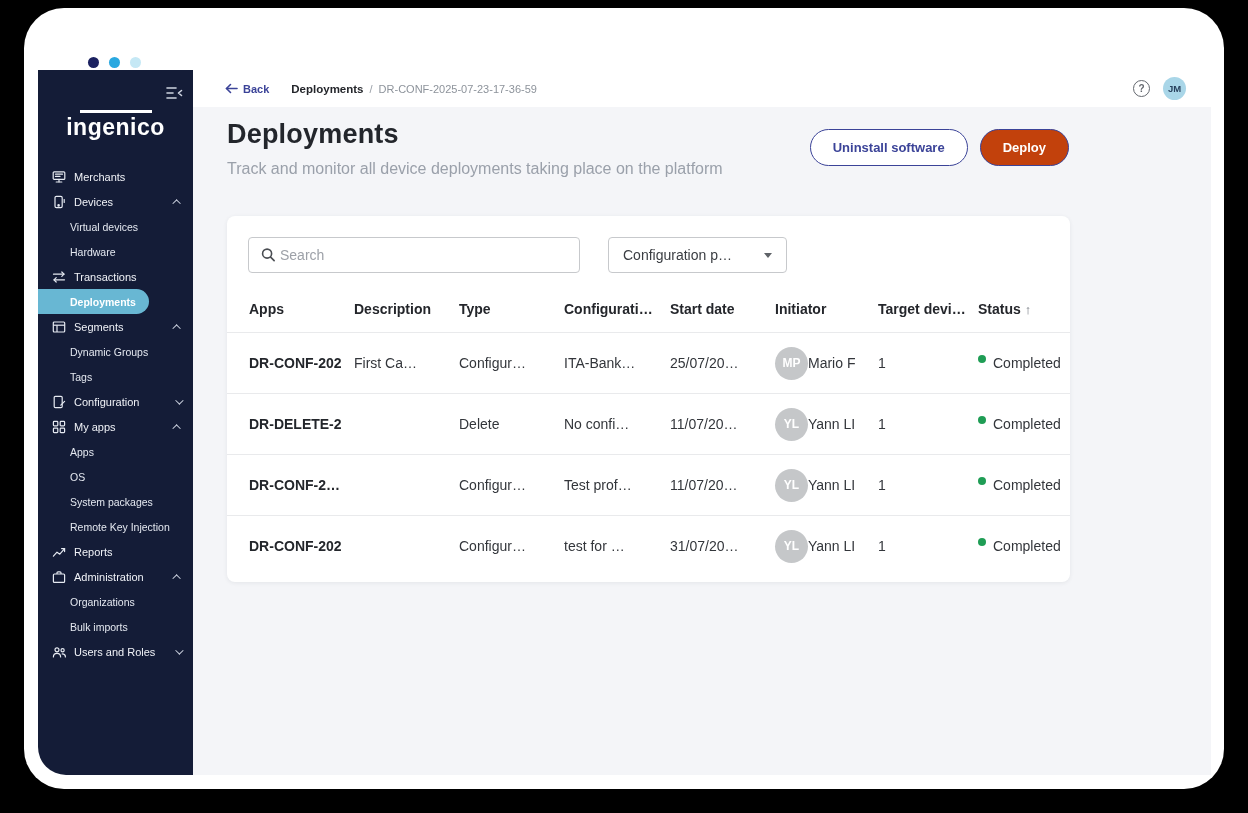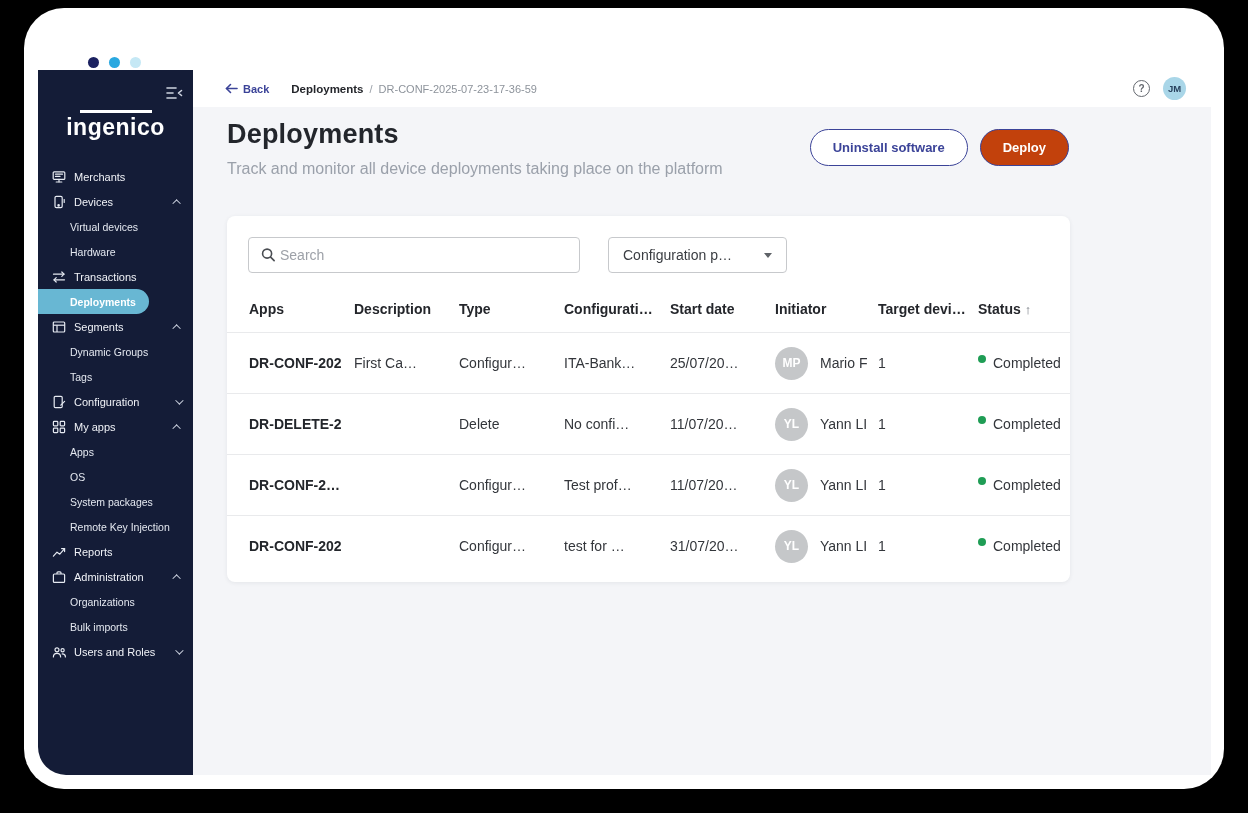--- a/index.html
+++ b/index.html
@@ -70,21 +70,21 @@
 
   .grid-row { display:grid; grid-template-columns:105px 105px 105px 106px 105px 103px 100px 1fr;
     align-items:center; padding-left:22px; }
   .thead { position:absolute; left:0; right:0; top:70px; height:46px; font-size:14px; font-weight:700; color:#24262b; }
   .th { display:flex; align-items:center; gap:4px; cursor:pointer; }
   .sort-arrow { color:#6f747c; font-size:13px; font-weight:400; }
   .tbody { position:absolute; left:0; right:0; top:116px; }
   .trow { height:61px; border-top:1px solid #e9eaec; font-size:14px; color:#33363b; cursor:pointer; }
   .cell { white-space:nowrap; overflow:hidden; padding-right:8px; }
   .cell-name { font-weight:700; color:#23262b; }
-  .cell-initiator { display:flex; align-items:center; gap:12px; }
+  .cell-initiator { display:flex; align-items:center; gap:0; }
   .row-avatar { width:33px; height:33px; min-width:33px; border-radius:50%; background:#c5c7c9; color:#fff;
     display:flex; align-items:center; justify-content:center; font-size:12px; font-weight:700; }
   .initiator-name { white-space:nowrap; overflow:hidden; max-width:54px; }
   .cell-status { display:flex; align-items:flex-start; gap:7px; }
   .status-dot { width:8px; height:8px; border-radius:50%; background:#1f9d55; }
 </style>
 </head>
 <body>
 
 <div class="app-card">

